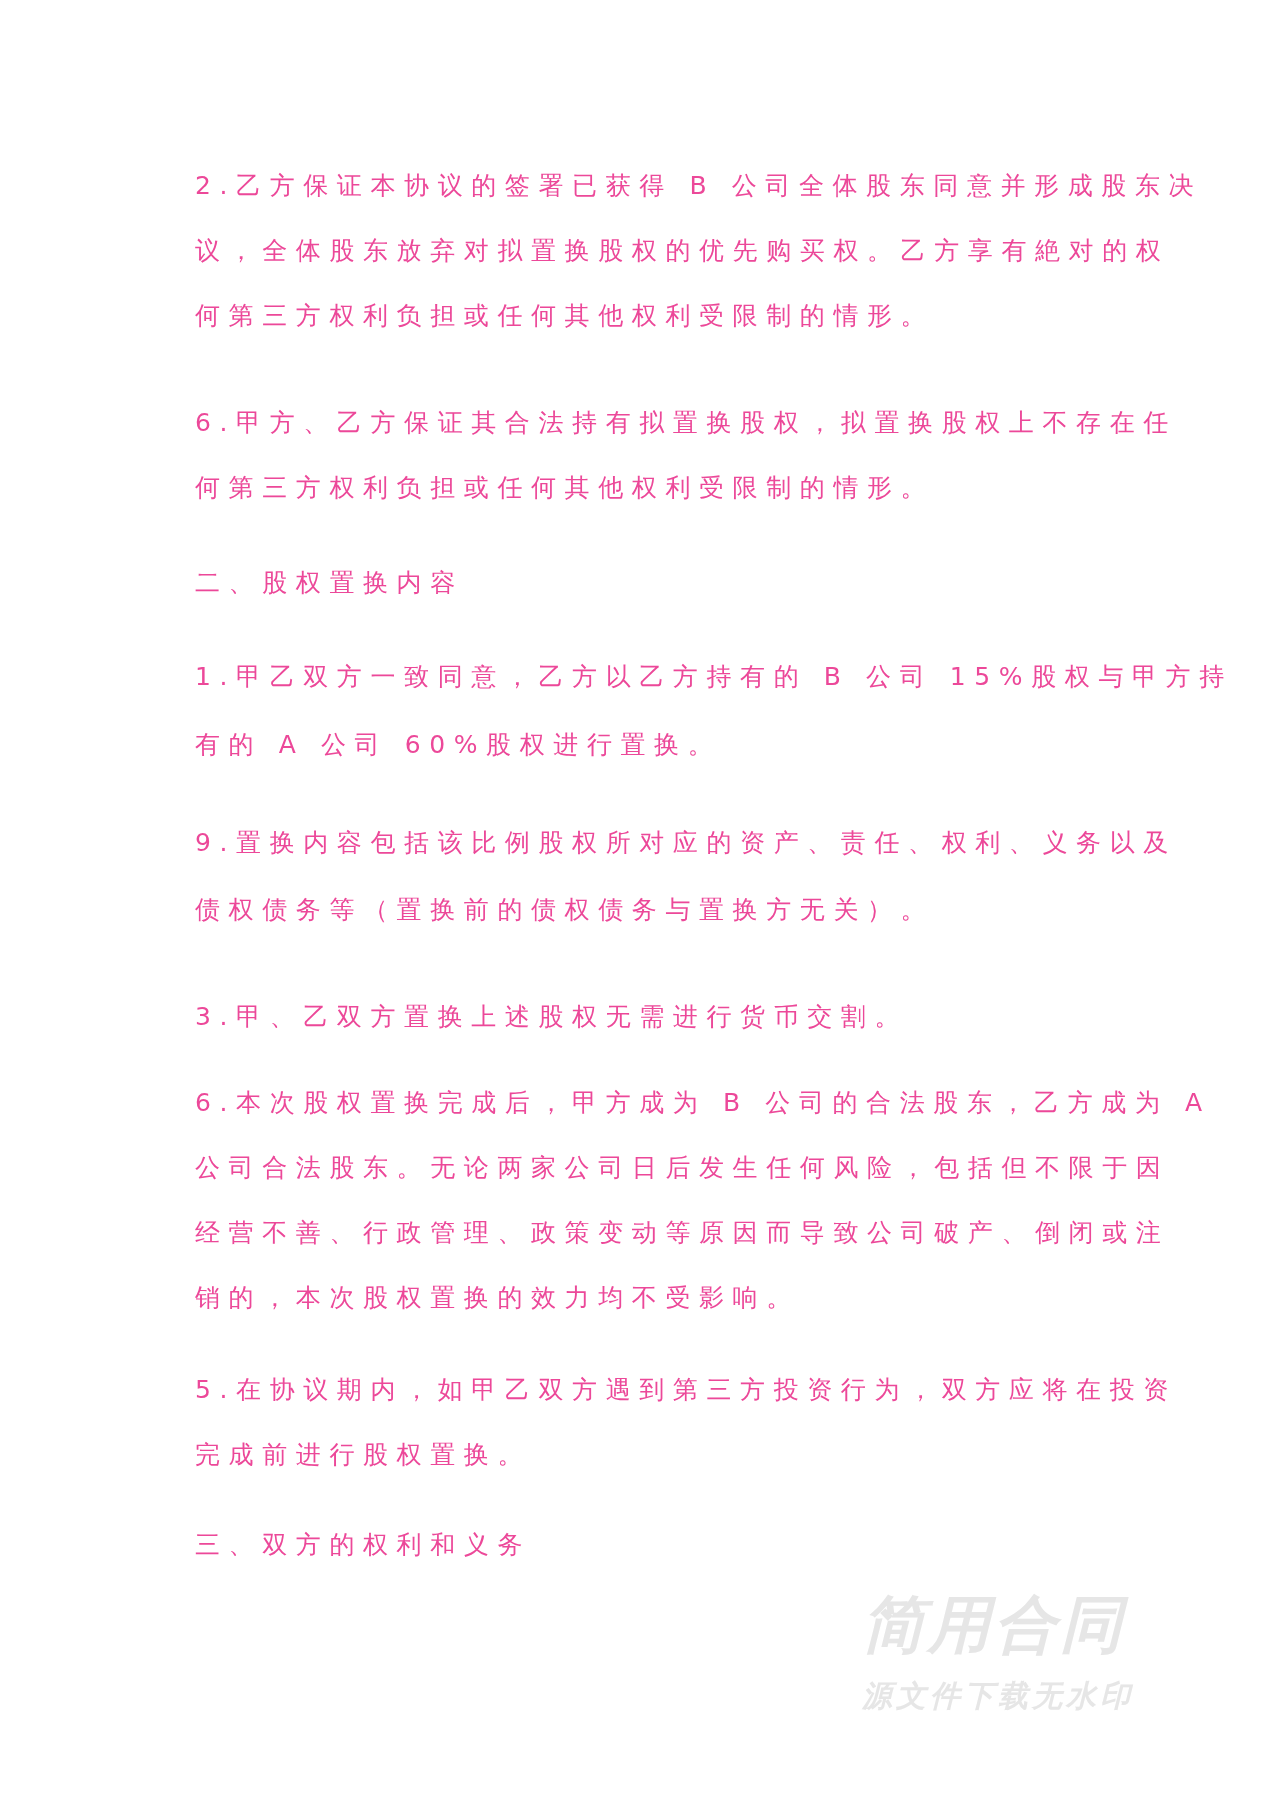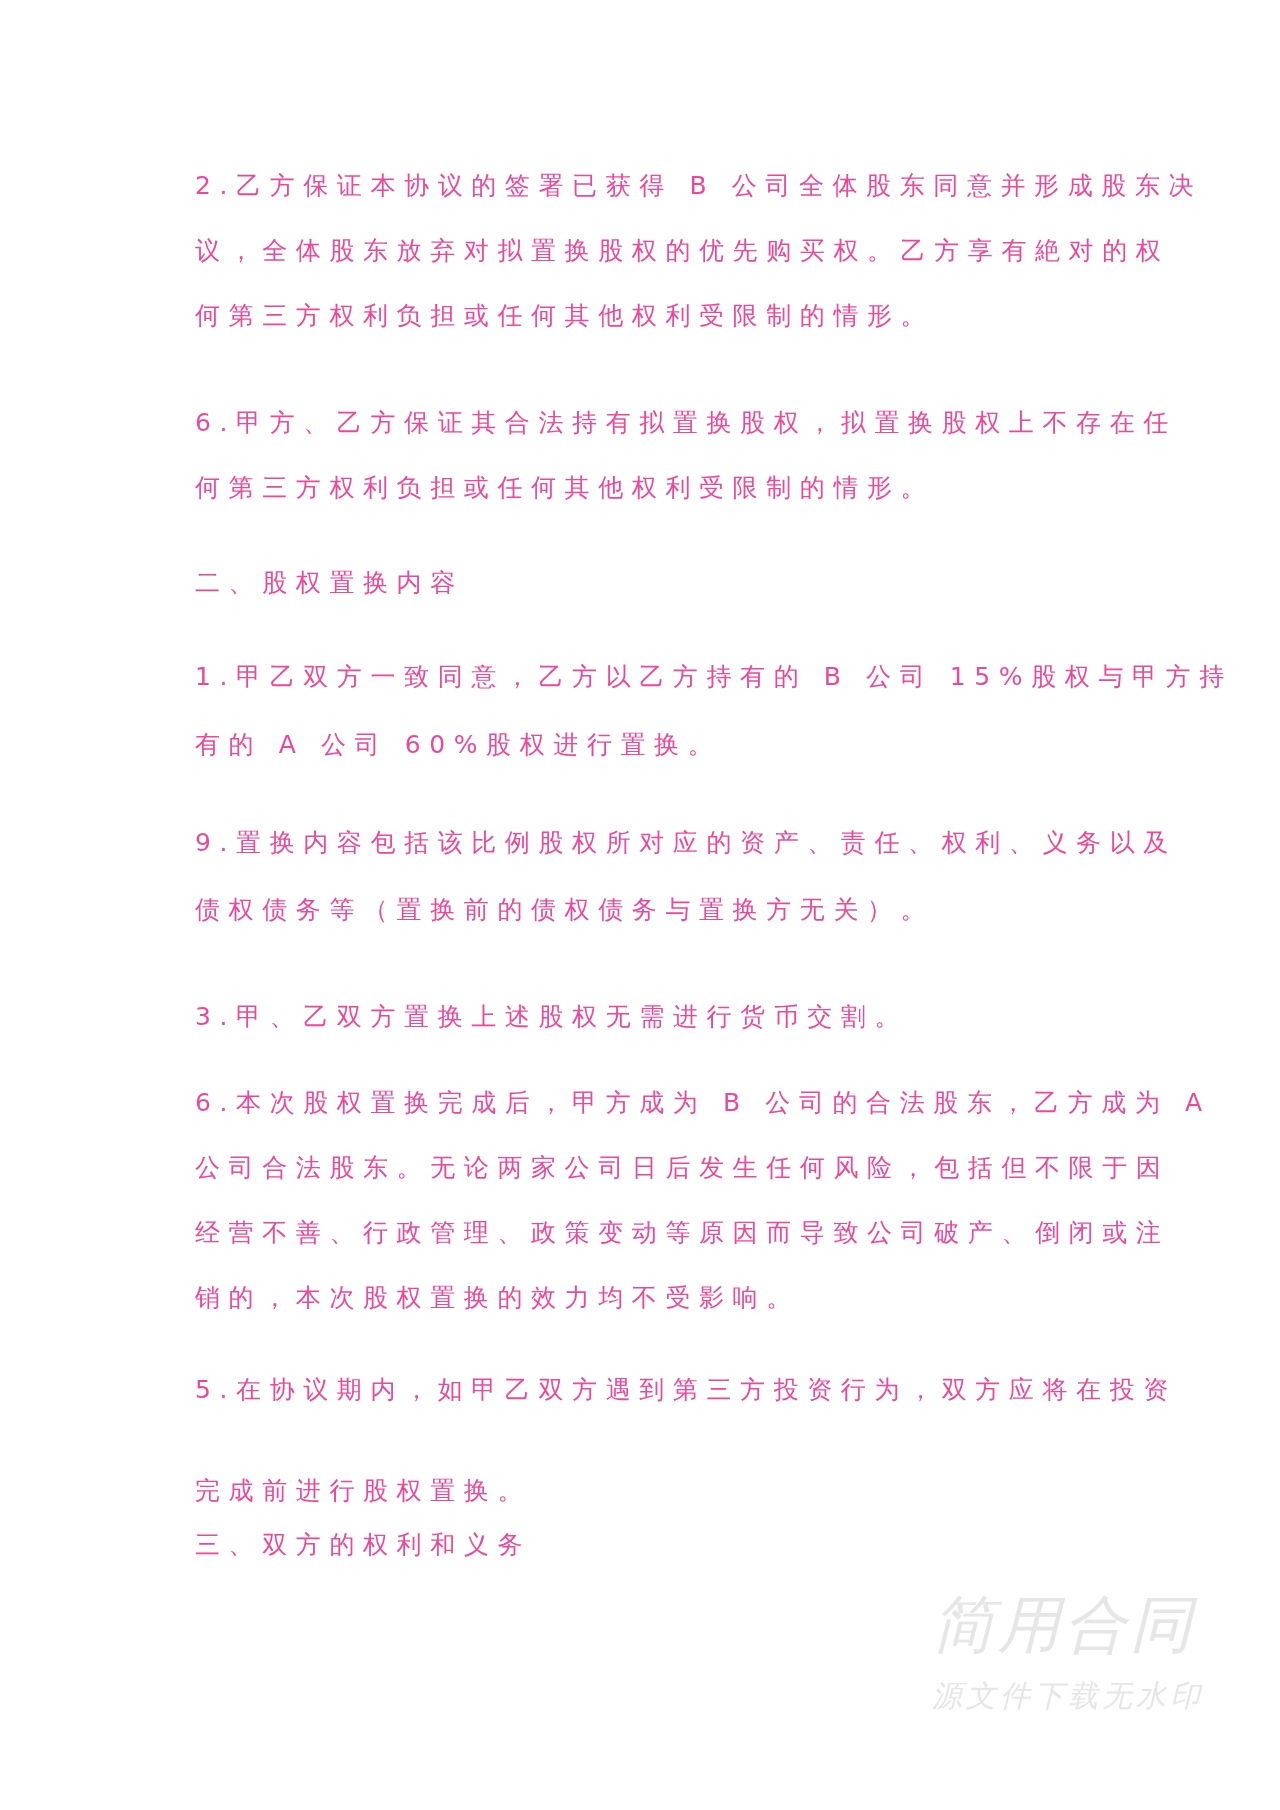--- a/index.html
+++ b/index.html
@@ -26,26 +26,26 @@
       left: 0;
       white-space: nowrap;
       font-size: 25px;
       line-height: 40px;
       height: 40px;
       letter-spacing: 8.6px;
       color: #ec4899;
     }
     .watermark {
       position: absolute;
-      left: 932px;
+      left: 862px;
       top: 1590px;
       width: 300px;
       color: #e6e6e6;
       font-family: "DejaVu Sans", sans-serif;
-      font-weight: normal;
+      font-weight: bold;
       font-style: italic;
       user-select: none;
     }
     .wm-title {
       font-size: 62px;
       line-height: 70px;
       letter-spacing: 4px;
       white-space: nowrap;
     }
     .wm-sub {
@@ -69,20 +69,20 @@
     <div class="line" style="top: 657px;">1.甲乙双方一致同意，乙方以乙方持有的 B 公司 15%股权与甲方持</div>
     <div class="line" style="top: 725px;">有的 A 公司 60%股权进行置换。</div>
     <div class="line" style="top: 823px;">9.置换内容包括该比例股权所对应的资产、责任、权利、义务以及</div>
     <div class="line" style="top: 890px;">债权债务等（置换前的债权债务与置换方无关）。</div>
     <div class="line" style="top: 997px;">3.甲、乙双方置换上述股权无需进行货币交割。</div>
     <div class="line" style="top: 1083px;">6.本次股权置换完成后，甲方成为 B 公司的合法股东，乙方成为 A</div>
     <div class="line" style="top: 1148px;">公司合法股东。无论两家公司日后发生任何风险，包括但不限于因</div>
     <div class="line" style="top: 1213px;">经营不善、行政管理、政策变动等原因而导致公司破产、倒闭或注</div>
     <div class="line" style="top: 1278px;">销的，本次股权置换的效力均不受影响。</div>
     <div class="line" style="top: 1370px;">5.在协议期内，如甲乙双方遇到第三方投资行为，双方应将在投资</div>
-    <div class="line" style="top: 1435px; margin-top: 36px;">完成前进行股权置换。</div>
+    <div class="line" style="top: 1435px;">完成前进行股权置换。</div>
     <div class="line" style="top: 1525px;">三、双方的权利和义务</div>
   </div>
 
 <div class="watermark">
   <div class="wm-title">简用合同</div>
   <div class="wm-sub">源文件下载无水印</div>
 </div>
 
 </body></html>

